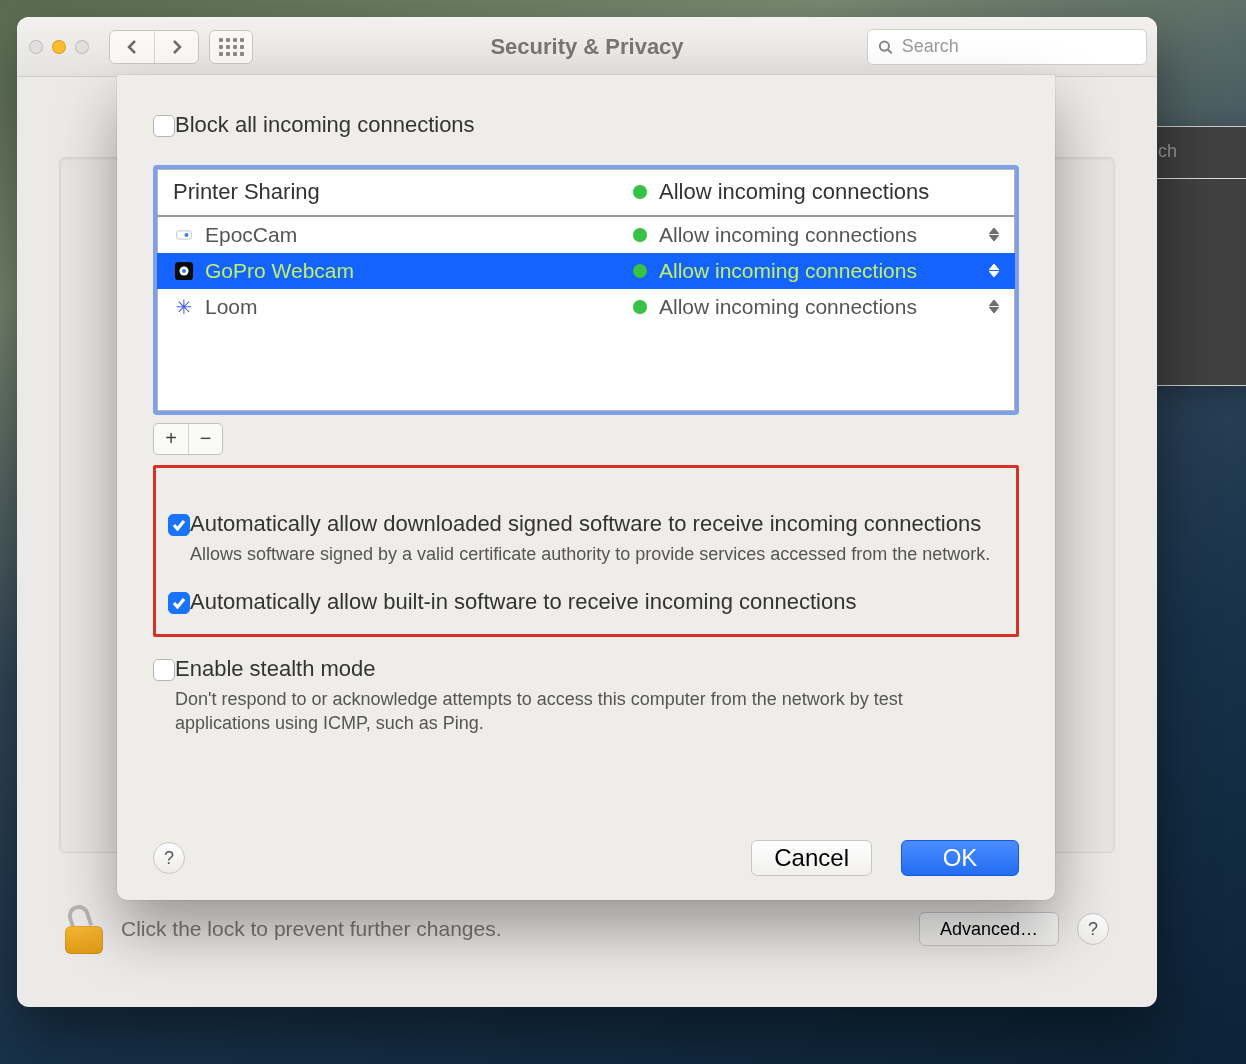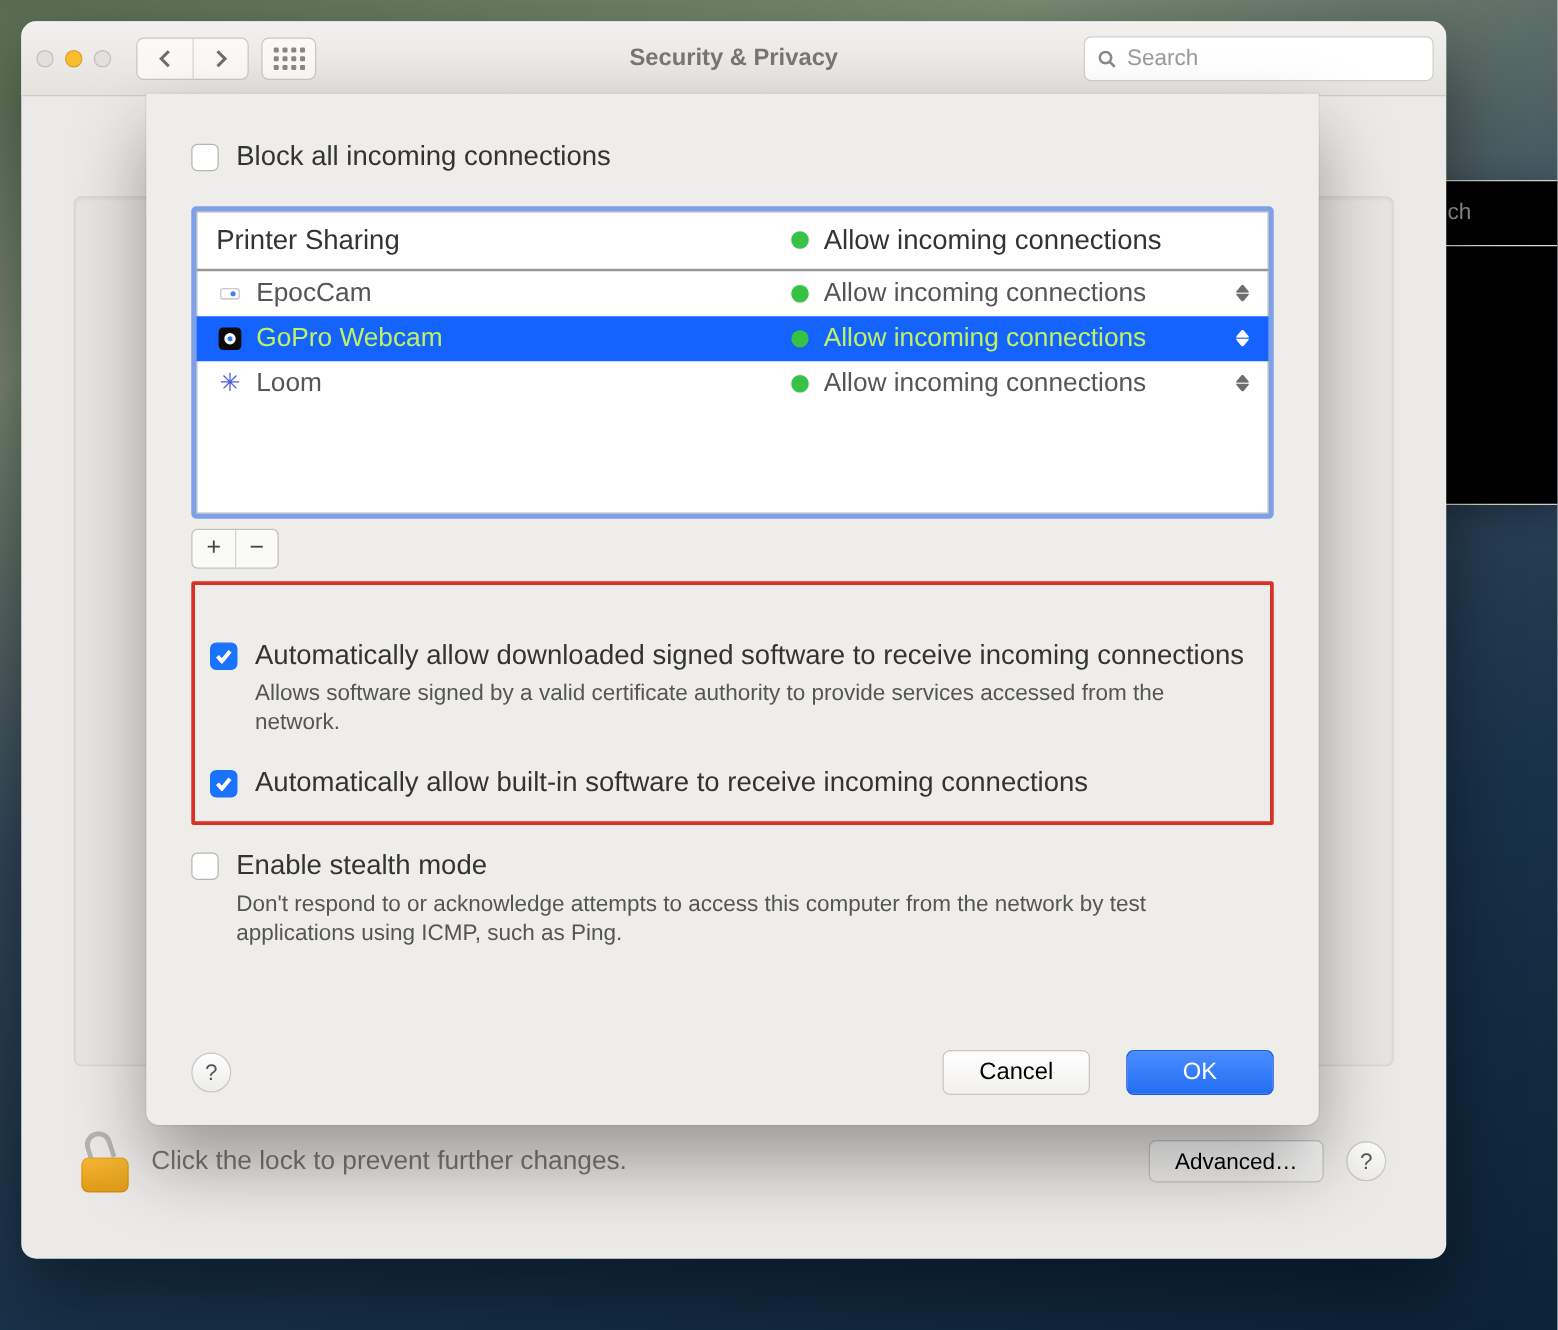--- a/index.html
+++ b/index.html
@@ -50,38 +50,38 @@
     margin-left:10px; height:34px; width:44px;
     border:1px solid #c9c7c4; border-radius:6px;
     background:#faf9f7; display:flex; align-items:center; justify-content:center; cursor:pointer;
   }
   .gridbtn .dotsgrid{ display:grid; grid-template-columns:repeat(4,4px); grid-template-rows:repeat(3,4px); gap:3px;}
   .gridbtn .dotsgrid span{ width:4px;height:4px;background:#8a8886;border-radius:1px;}
 
   .wintitle{
     position:absolute; left:0; right:0; top:0; height:60px;
     display:flex; align-items:center; justify-content:center;
-    font-size:19px; font-weight:600; color:#787674; pointer-events:none;
+    font-size:22px; font-weight:600; color:#787674; pointer-events:none;
   }
 
   .searchwrap{
     margin-left:auto; height:36px; width:280px;
     border:1px solid #d1cfcc; border-radius:6px; background:#fff;
     display:flex; align-items:center; padding:0 10px; gap:7px;
   }
   .searchwrap svg{stroke:#8a8987; fill:none; stroke-width:2.2;}
   .searchwrap input{
     border:none; outline:none; font-size:18px; color:#555; background:transparent; width:100%;
   }
   .searchwrap input::placeholder{color:#9c9a97;}
 
   
   .second-window{
-    position:absolute; top:144px; left:1147px; width:100px; height:260px;
-    background:#000000; border:1px solid #d0cecb; border-top-left-radius:8px; border-bottom-left-radius:8px;
+    position:absolute; top:126px; left:1147px; width:100px; height:260px;
+    background:#404040; border:1px solid #d0cecb; border-top-left-radius:8px; border-bottom-left-radius:8px;
     box-shadow:0 6px 25px rgba(0,0,0,.25);
   }
   .second-window .sw-row{
     height:52px; border-bottom:1px solid #dedcd9; padding:14px 10px; color:#9a9996; font-size:18px;
   }
 
   
   .pane-back{
     position:absolute; top:140px; left:42px; right:42px; bottom:154px;
     background:#e8e6e3; border:1px solid #d7d5d2; border-radius:6px;
@@ -119,21 +119,21 @@
 
   
   .sheet{
     position:absolute; top:58px; left:100px; width:938px; height:825px;
     background:#efedea;
     border-radius:0 0 10px 10px;
     box-shadow:0 30px 60px rgba(0,0,0,.35), 0 0 0 1px rgba(0,0,0,.05);
     padding:36px 36px 26px 36px;
   }
 
-  .option{ display:flex; gap:14px; }
+  .option{ display:flex; }
   .option + .option{ margin-top:22px;}
   .option .cbx{
     flex:0 0 22px; width:22px; height:22px; margin-top:4px;
     border:1px solid #b7b5b2; border-radius:5px; background:#fff; position:relative;
     display:flex; align-items:center; justify-content:center; cursor:pointer;
   }
   .option .cbx.checked{
     background:#1a73ff; border-color:#1a73ff;
   }
   .option .cbx.checked svg{stroke:#fff; stroke-width:3.2; fill:none;}
@@ -185,21 +185,21 @@
   }
 
   
   .sheet-footer{
     position:absolute; left:36px; right:36px; bottom:24px;
     display:flex; align-items:center;
   }
   .sheet-footer .spacer{flex:1;}
   .sheet-footer .btn{
     height:36px; min-width:118px; padding:0 22px; border-radius:6px;
-    font-size:19px; cursor:pointer;
+    font-size:24px; cursor:pointer;
     border:1px solid #c9c7c4; background:linear-gradient(#fff,#f1f0ee);
   }
   .sheet-footer .btn.primary{
     margin-left:29px; color:#fff;
     border:1px solid #1459e0;
     background:linear-gradient(#4a8dff,#226df2);
   }
 
 </style>
 </head>

